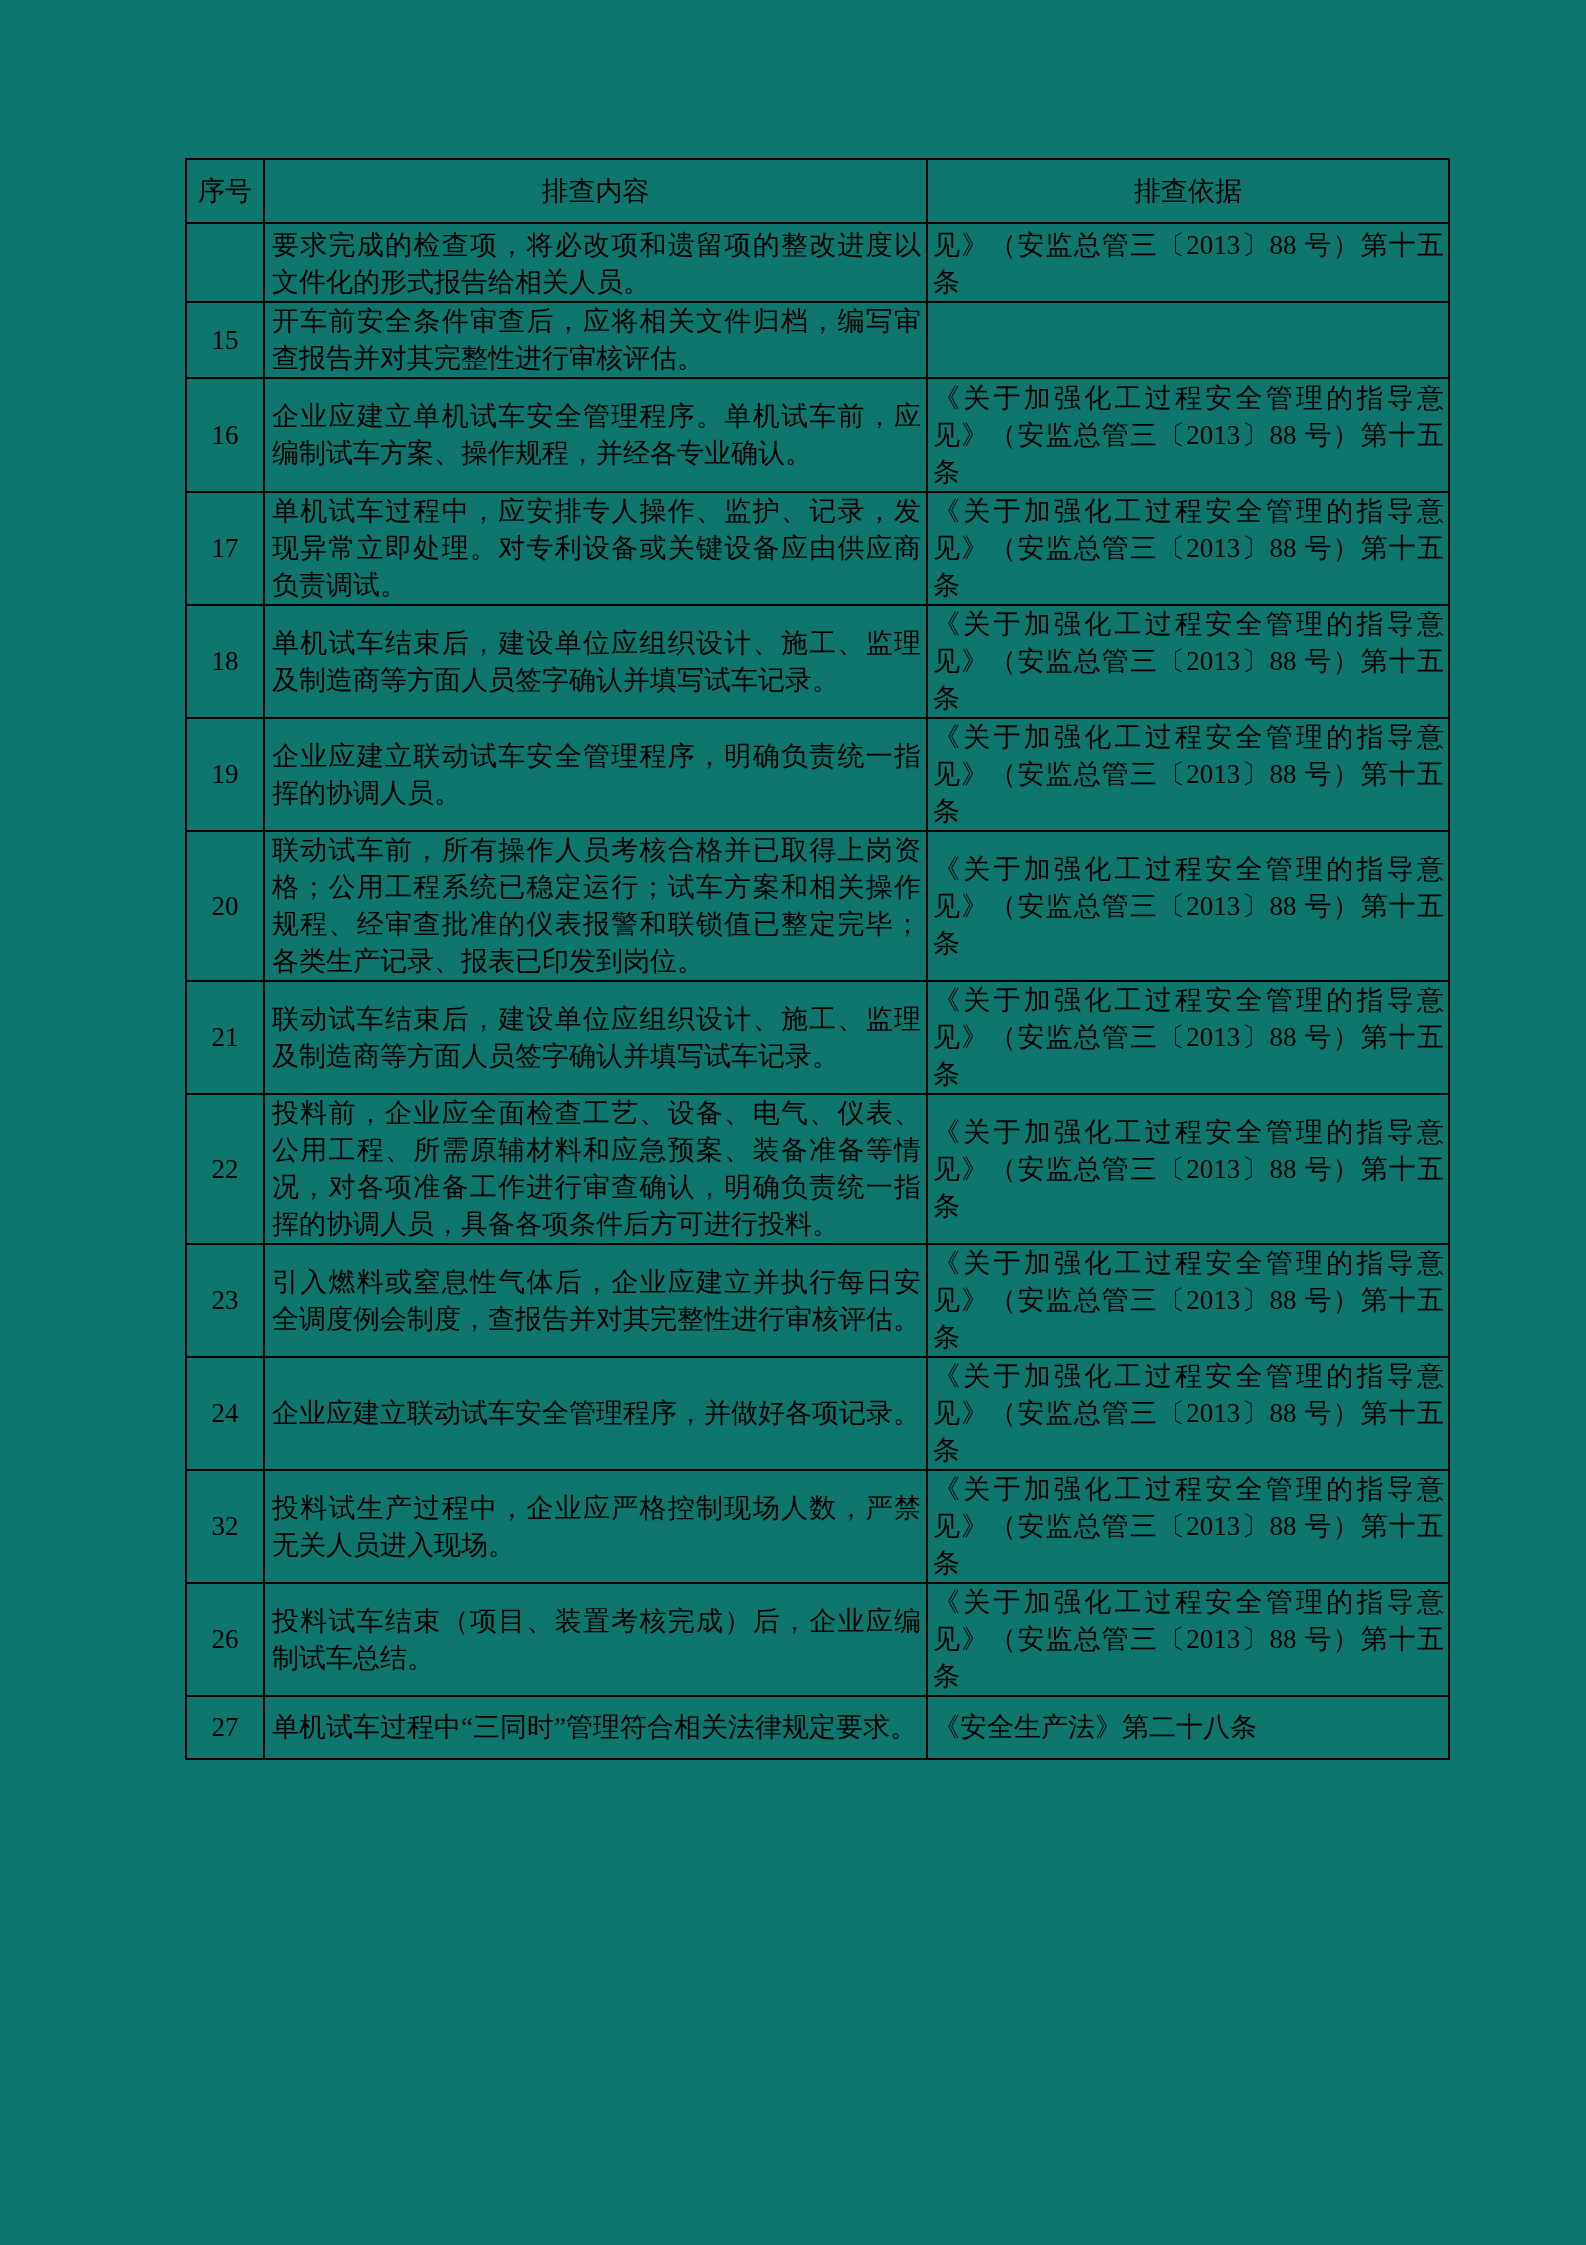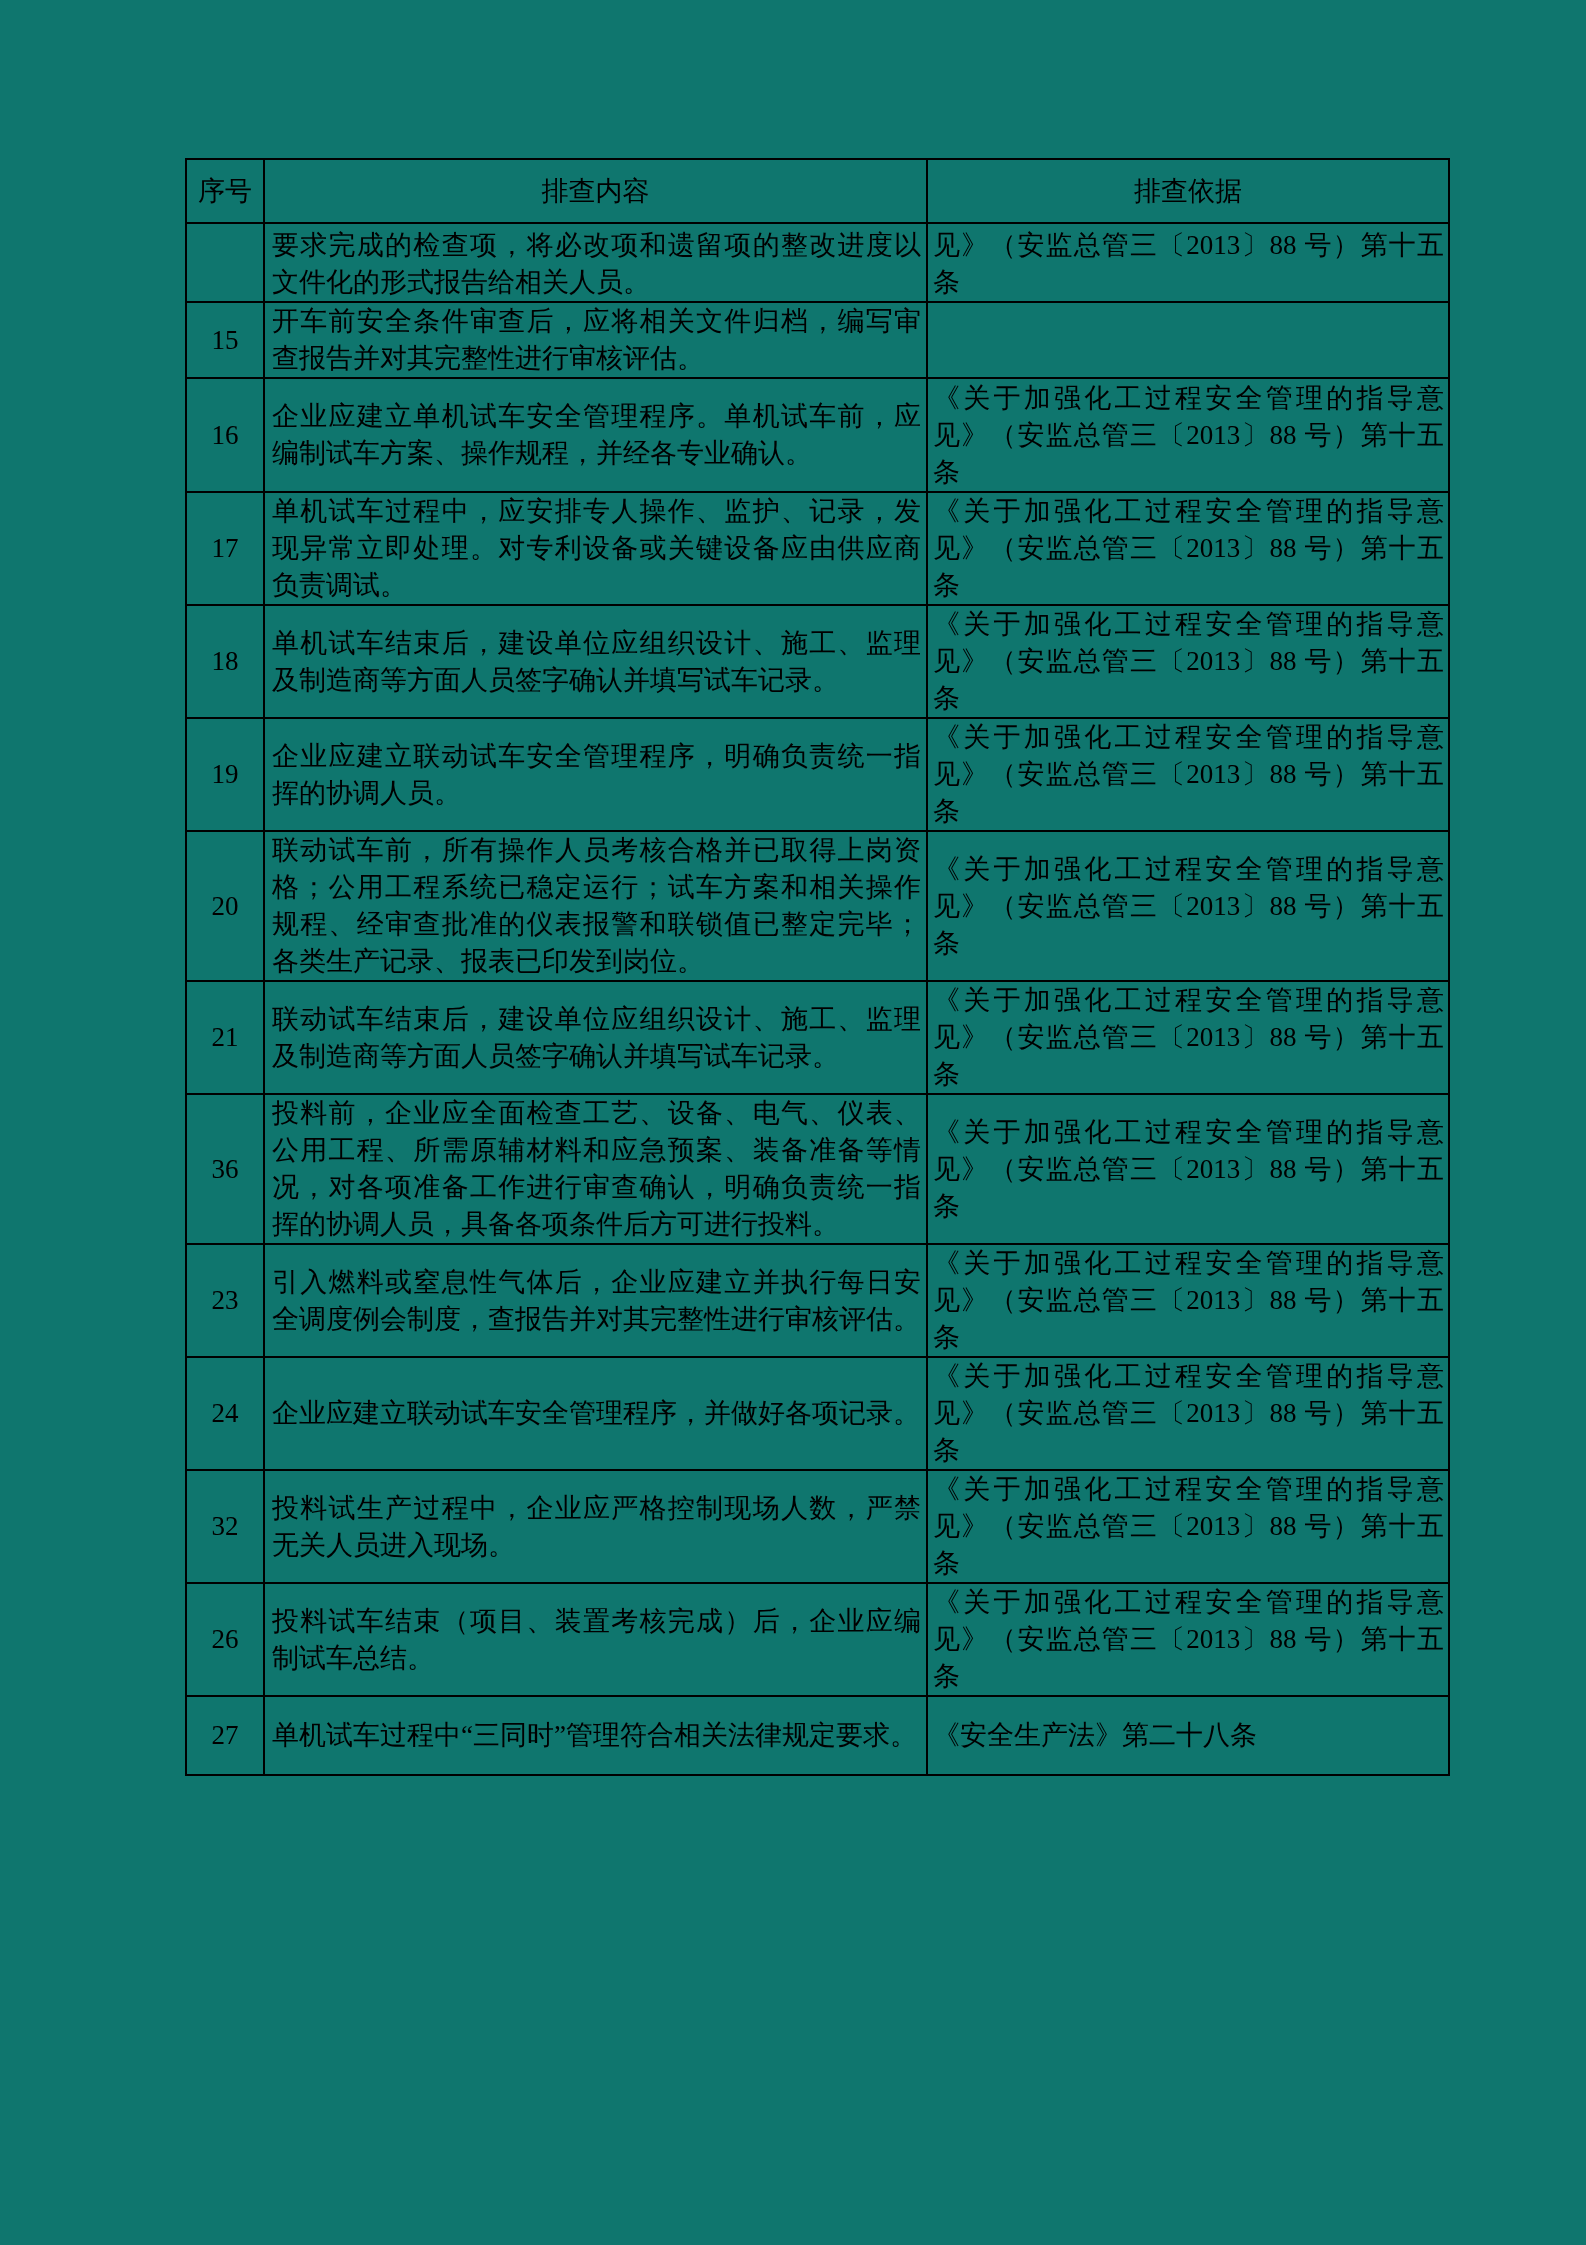--- a/index.html
+++ b/index.html
@@ -64,21 +64,21 @@
   tbody tr:nth-child(4)  { height: 107px; }
   tbody tr:nth-child(5)  { height: 113px; }
   tbody tr:nth-child(6)  { height: 109px; }
   tbody tr:nth-child(7)  { height: 149px; }
   tbody tr:nth-child(8)  { height: 108px; }
   tbody tr:nth-child(9)  { height: 150px; }
   tbody tr:nth-child(10) { height: 111px; }
   tbody tr:nth-child(11) { height: 110px; }
   tbody tr:nth-child(12) { height: 111px; }
   tbody tr:nth-child(13) { height: 113px; }
-  tbody tr:nth-child(14) { height: 79px; }
+  tbody tr:nth-child(14) { height: 63px; }
   
   tbody tr:nth-child(1) td { vertical-align: top; padding-top: 3px; }
 </style>
 </head>
 <body>
 
 <div class="page">
   <table class="checklist">
     <colgroup>
       <col style="width:78px">
@@ -127,21 +127,21 @@
         <td class="cell-no">20</td>
         <td class="cell-content">联动试车前，所有操作人员考核合格并已取得上岗资 格；公用工程系统已稳定运行；试车方案和相关操作 规程、经审查批准的仪表报警和联锁值已整定完毕； 各类生产记录、报表已印发到岗位。</td>
         <td class="cell-basis">《关于加强化工过程安全管理的指导意 见》（安监总管三〔2013〕88 号）第十五 条</td>
       </tr>
       <tr>
         <td class="cell-no">21</td>
         <td class="cell-content">联动试车结束后，建设单位应组织设计、施工、监理 及制造商等方面人员签字确认并填写试车记录。</td>
         <td class="cell-basis">《关于加强化工过程安全管理的指导意 见》（安监总管三〔2013〕88 号）第十五 条</td>
       </tr>
       <tr>
-        <td class="cell-no">36</td>
+        <td class="cell-no">22</td>
         <td class="cell-content">投料前，企业应全面检查工艺、设备、电气、仪表、 公用工程、所需原辅材料和应急预案、装备准备等情 况，对各项准备工作进行审查确认，明确负责统一指 挥的协调人员，具备各项条件后方可进行投料。</td>
         <td class="cell-basis">《关于加强化工过程安全管理的指导意 见》（安监总管三〔2013〕88 号）第十五 条</td>
       </tr>
       <tr>
         <td class="cell-no">23</td>
         <td class="cell-content">引入燃料或窒息性气体后，企业应建立并执行每日安 全调度例会制度，查报告并对其完整性进行审核评估。</td>
         <td class="cell-basis">《关于加强化工过程安全管理的指导意 见》（安监总管三〔2013〕88 号）第十五 条</td>
       </tr>
       <tr>
         <td class="cell-no">24</td>

